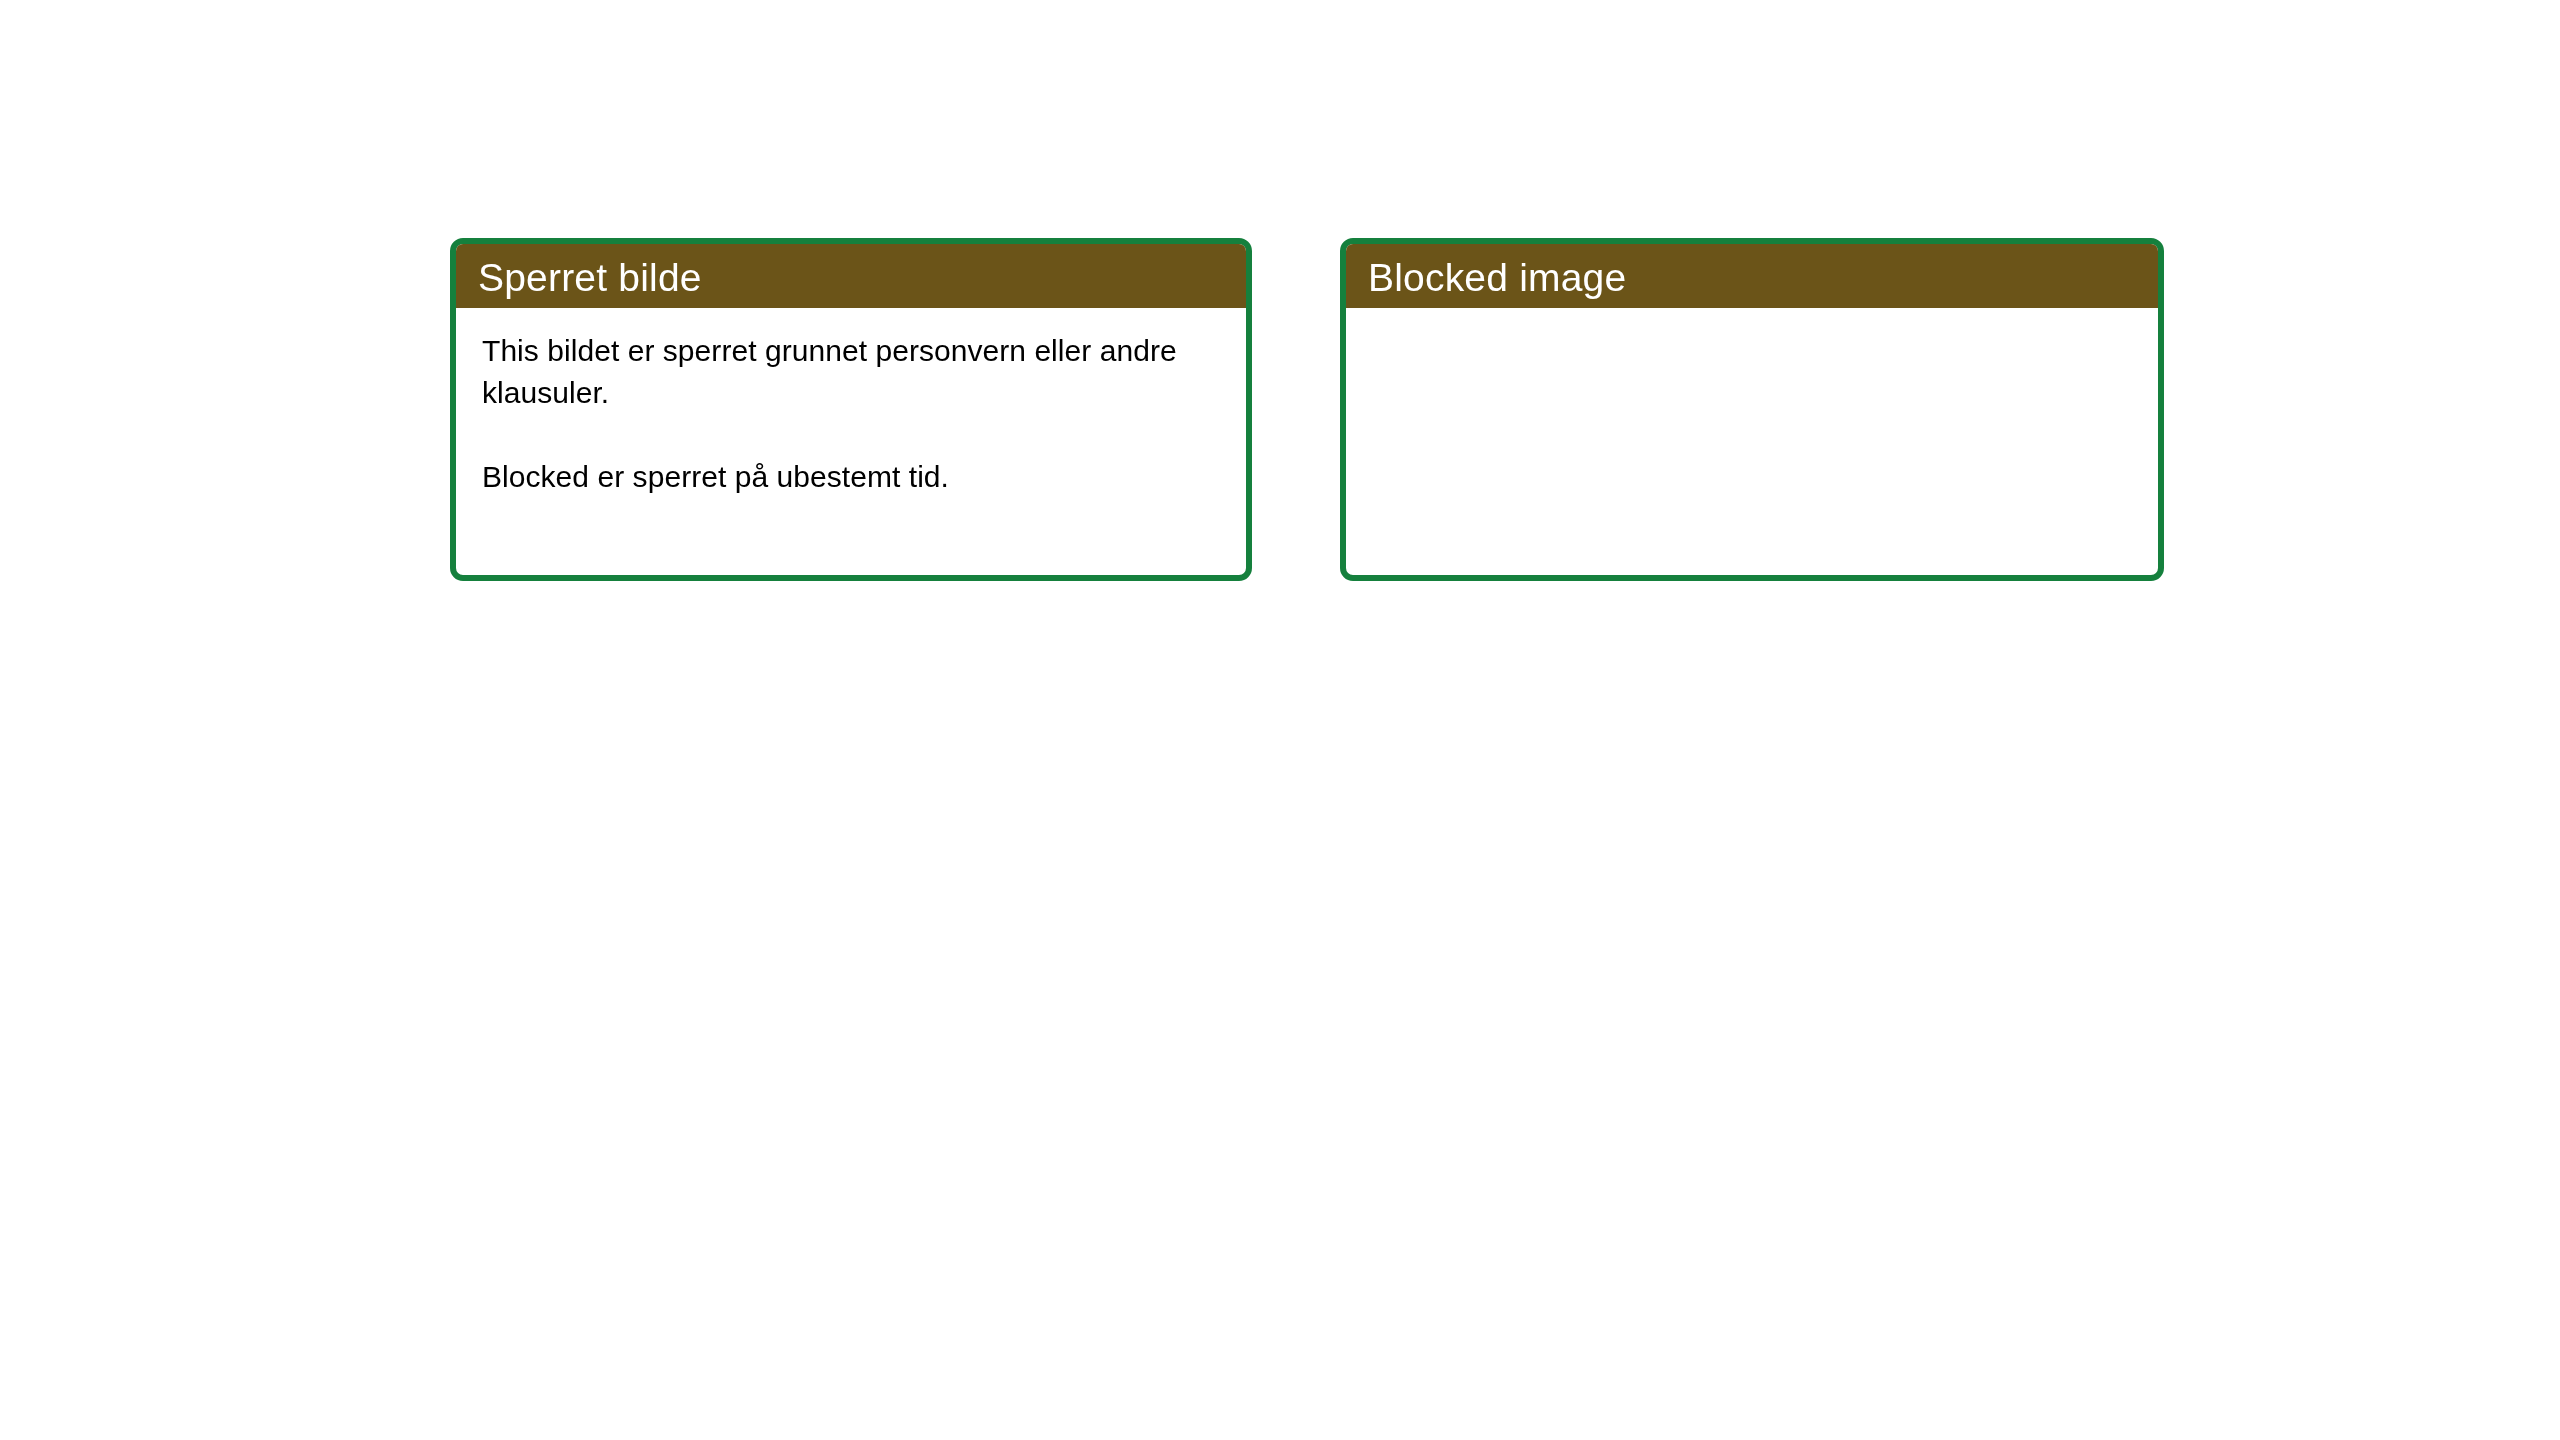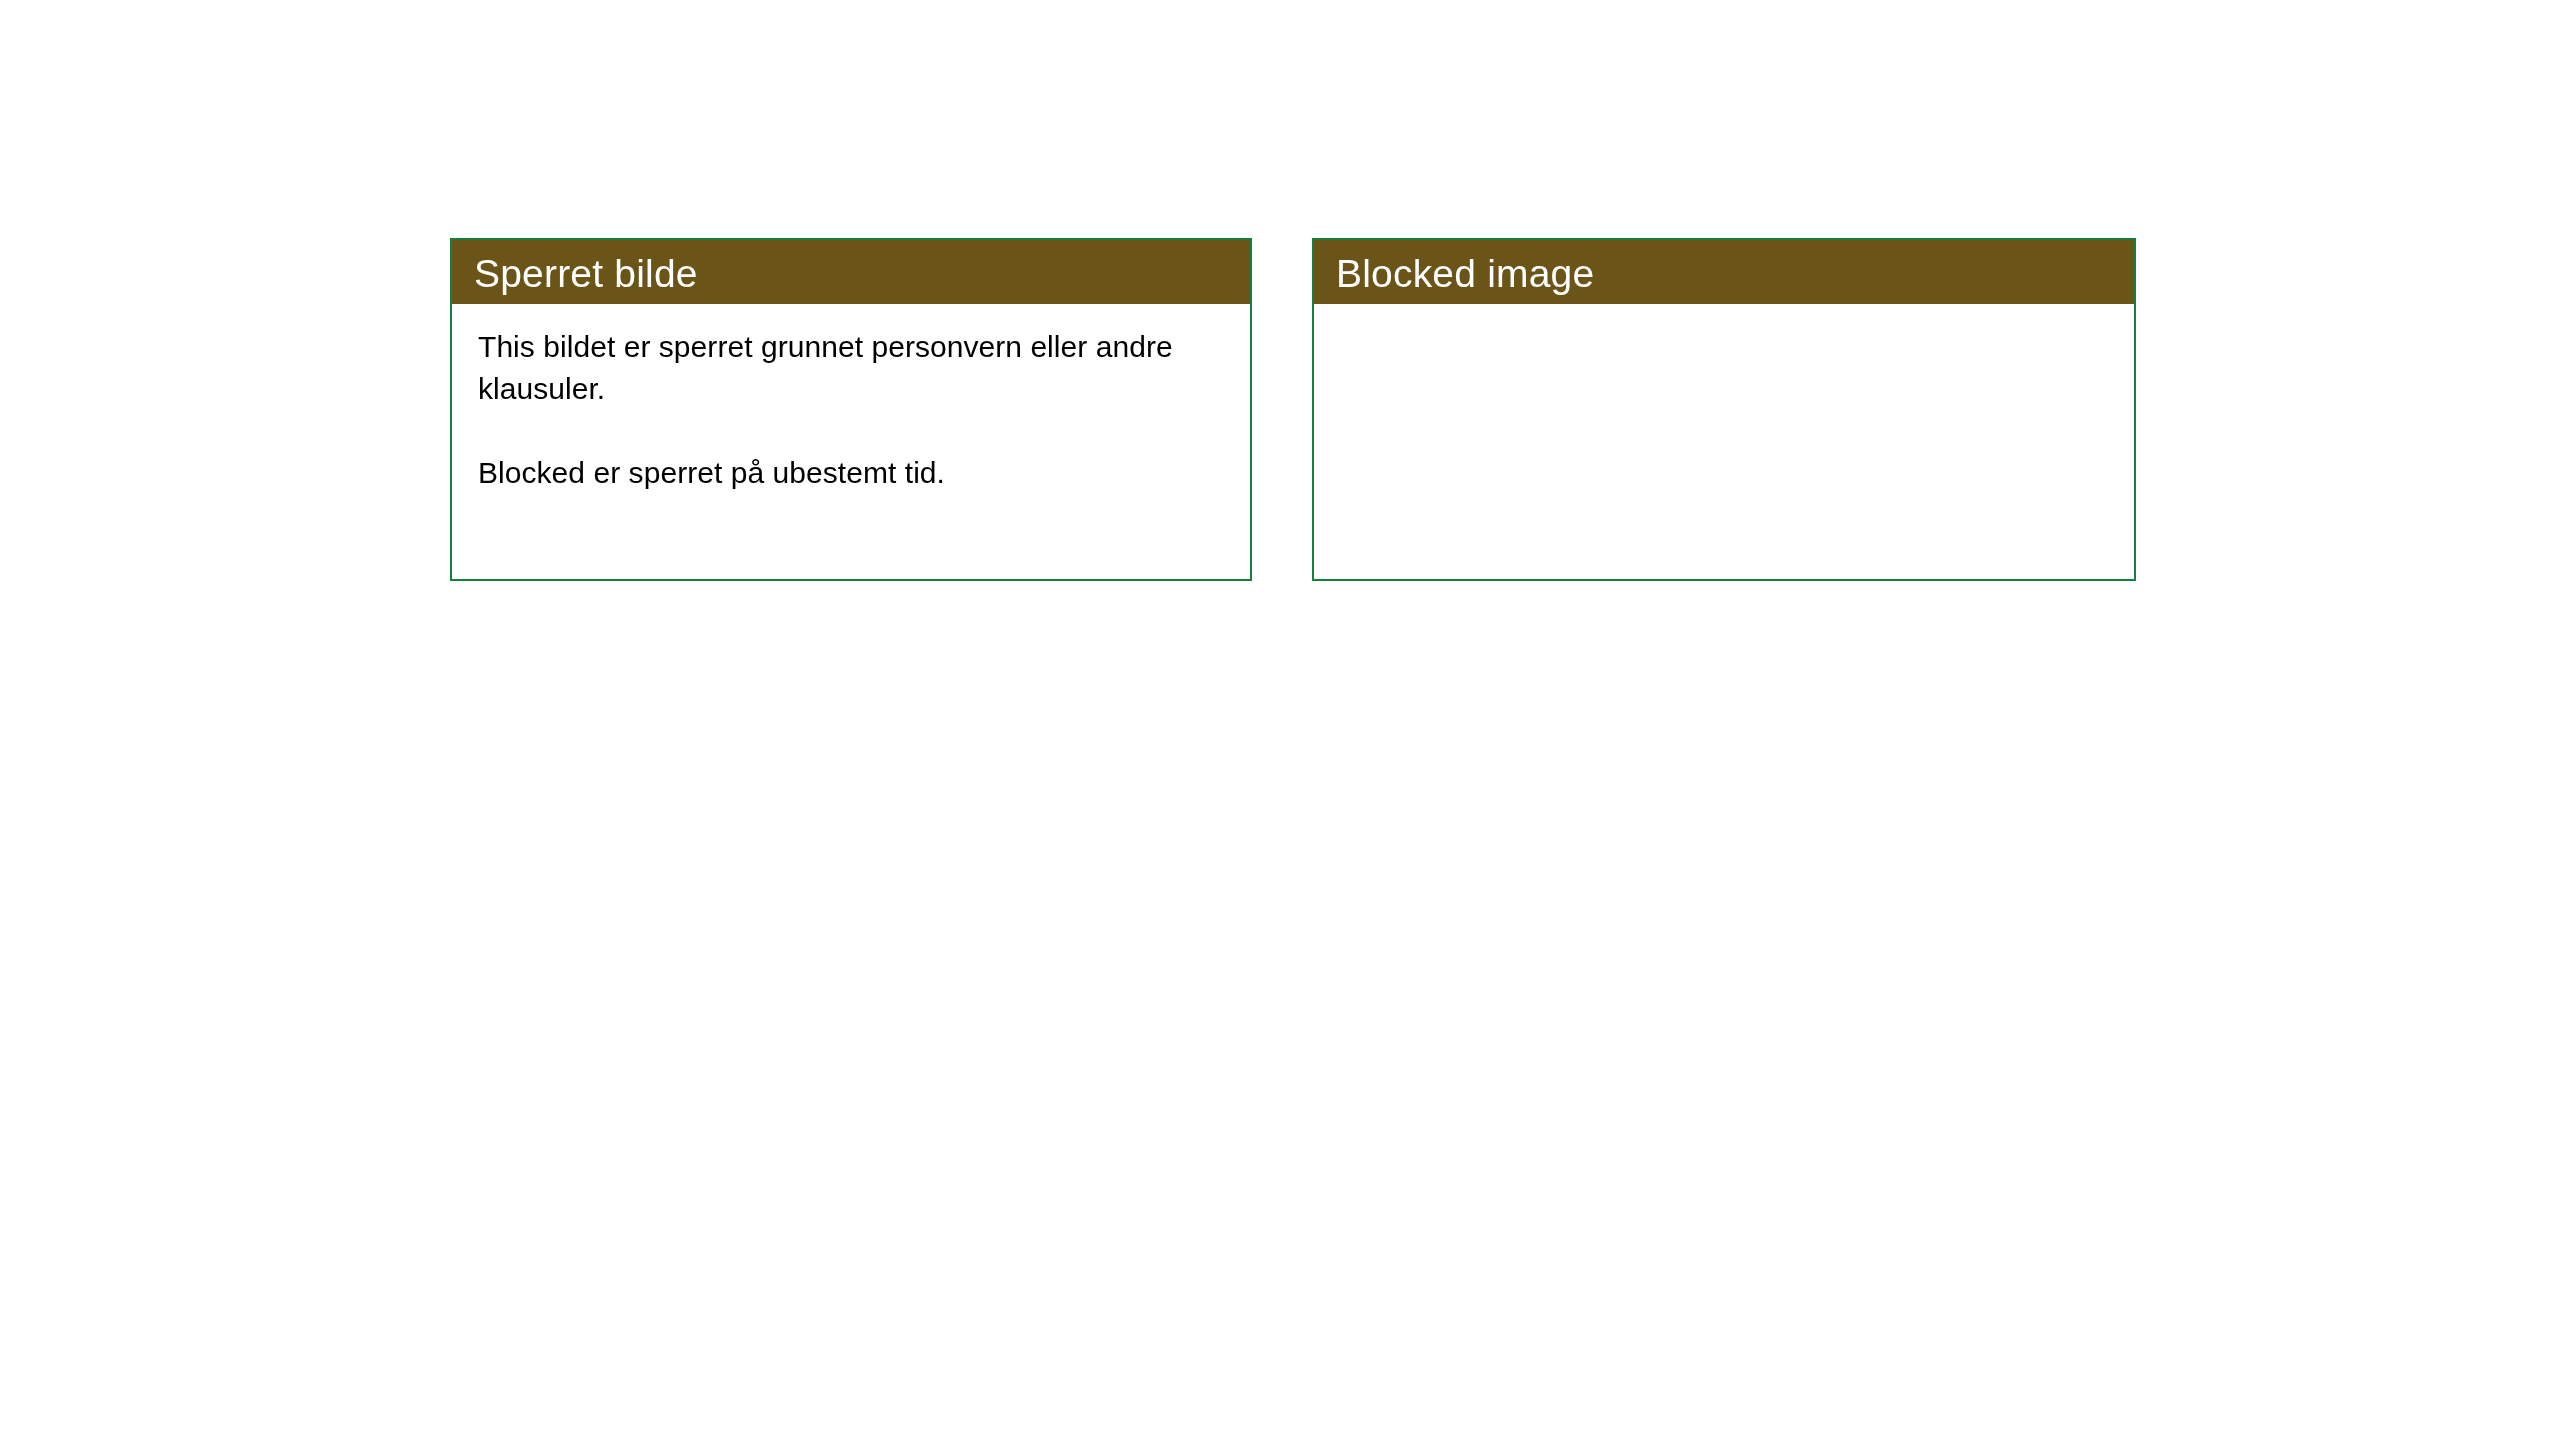--- a/index.html
+++ b/index.html
@@ -22,27 +22,27 @@
     top: 0;
     width: 2560px;
     height: 1440px;
   }
 
   .panel {
     position: absolute;
     top: 238px;
     box-sizing: border-box;
     background: #ffffff;
-    border: 2px solid #15803d;
-    border-radius: 0;
+    border: 6px solid #15803d;
+    border-radius: 13px;
     overflow: hidden;
   }
 
   .panel-left  { left: 450px;  width: 802px; height: 343px; }
-  .panel-right { left: 1312px; width: 824px; height: 343px; }
+  .panel-right { left: 1340px; width: 824px; height: 343px; }
 
   .panel-header {
     height: 64px;
     background: #6b5418;
     display: flex;
     align-items: center;
     padding: 0 0 0 22px;
     box-sizing: border-box;
   }
 

